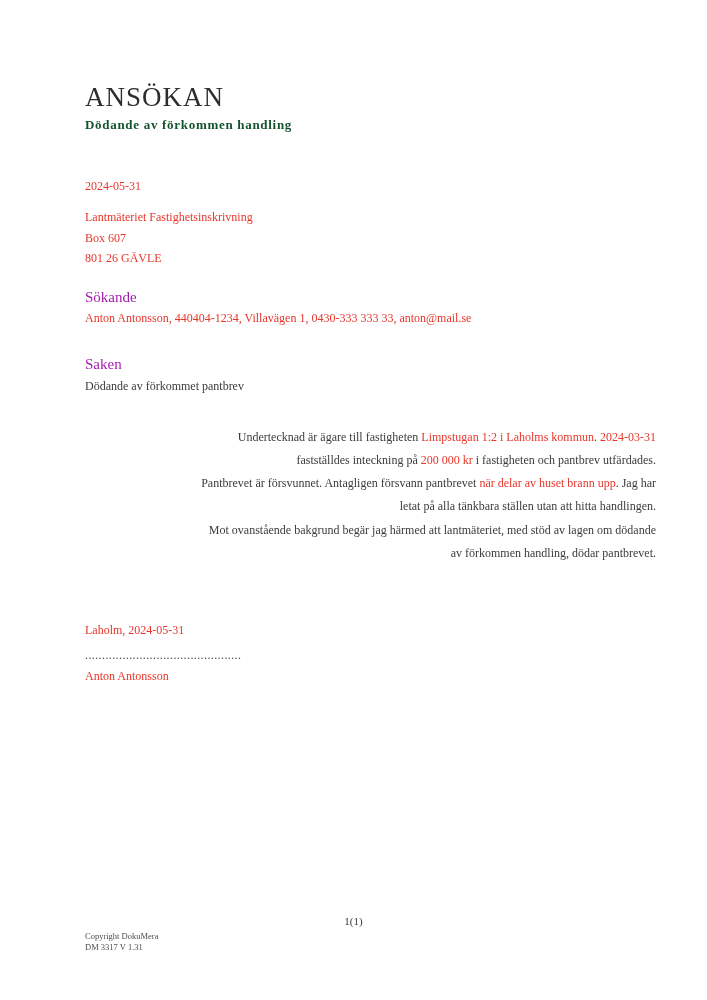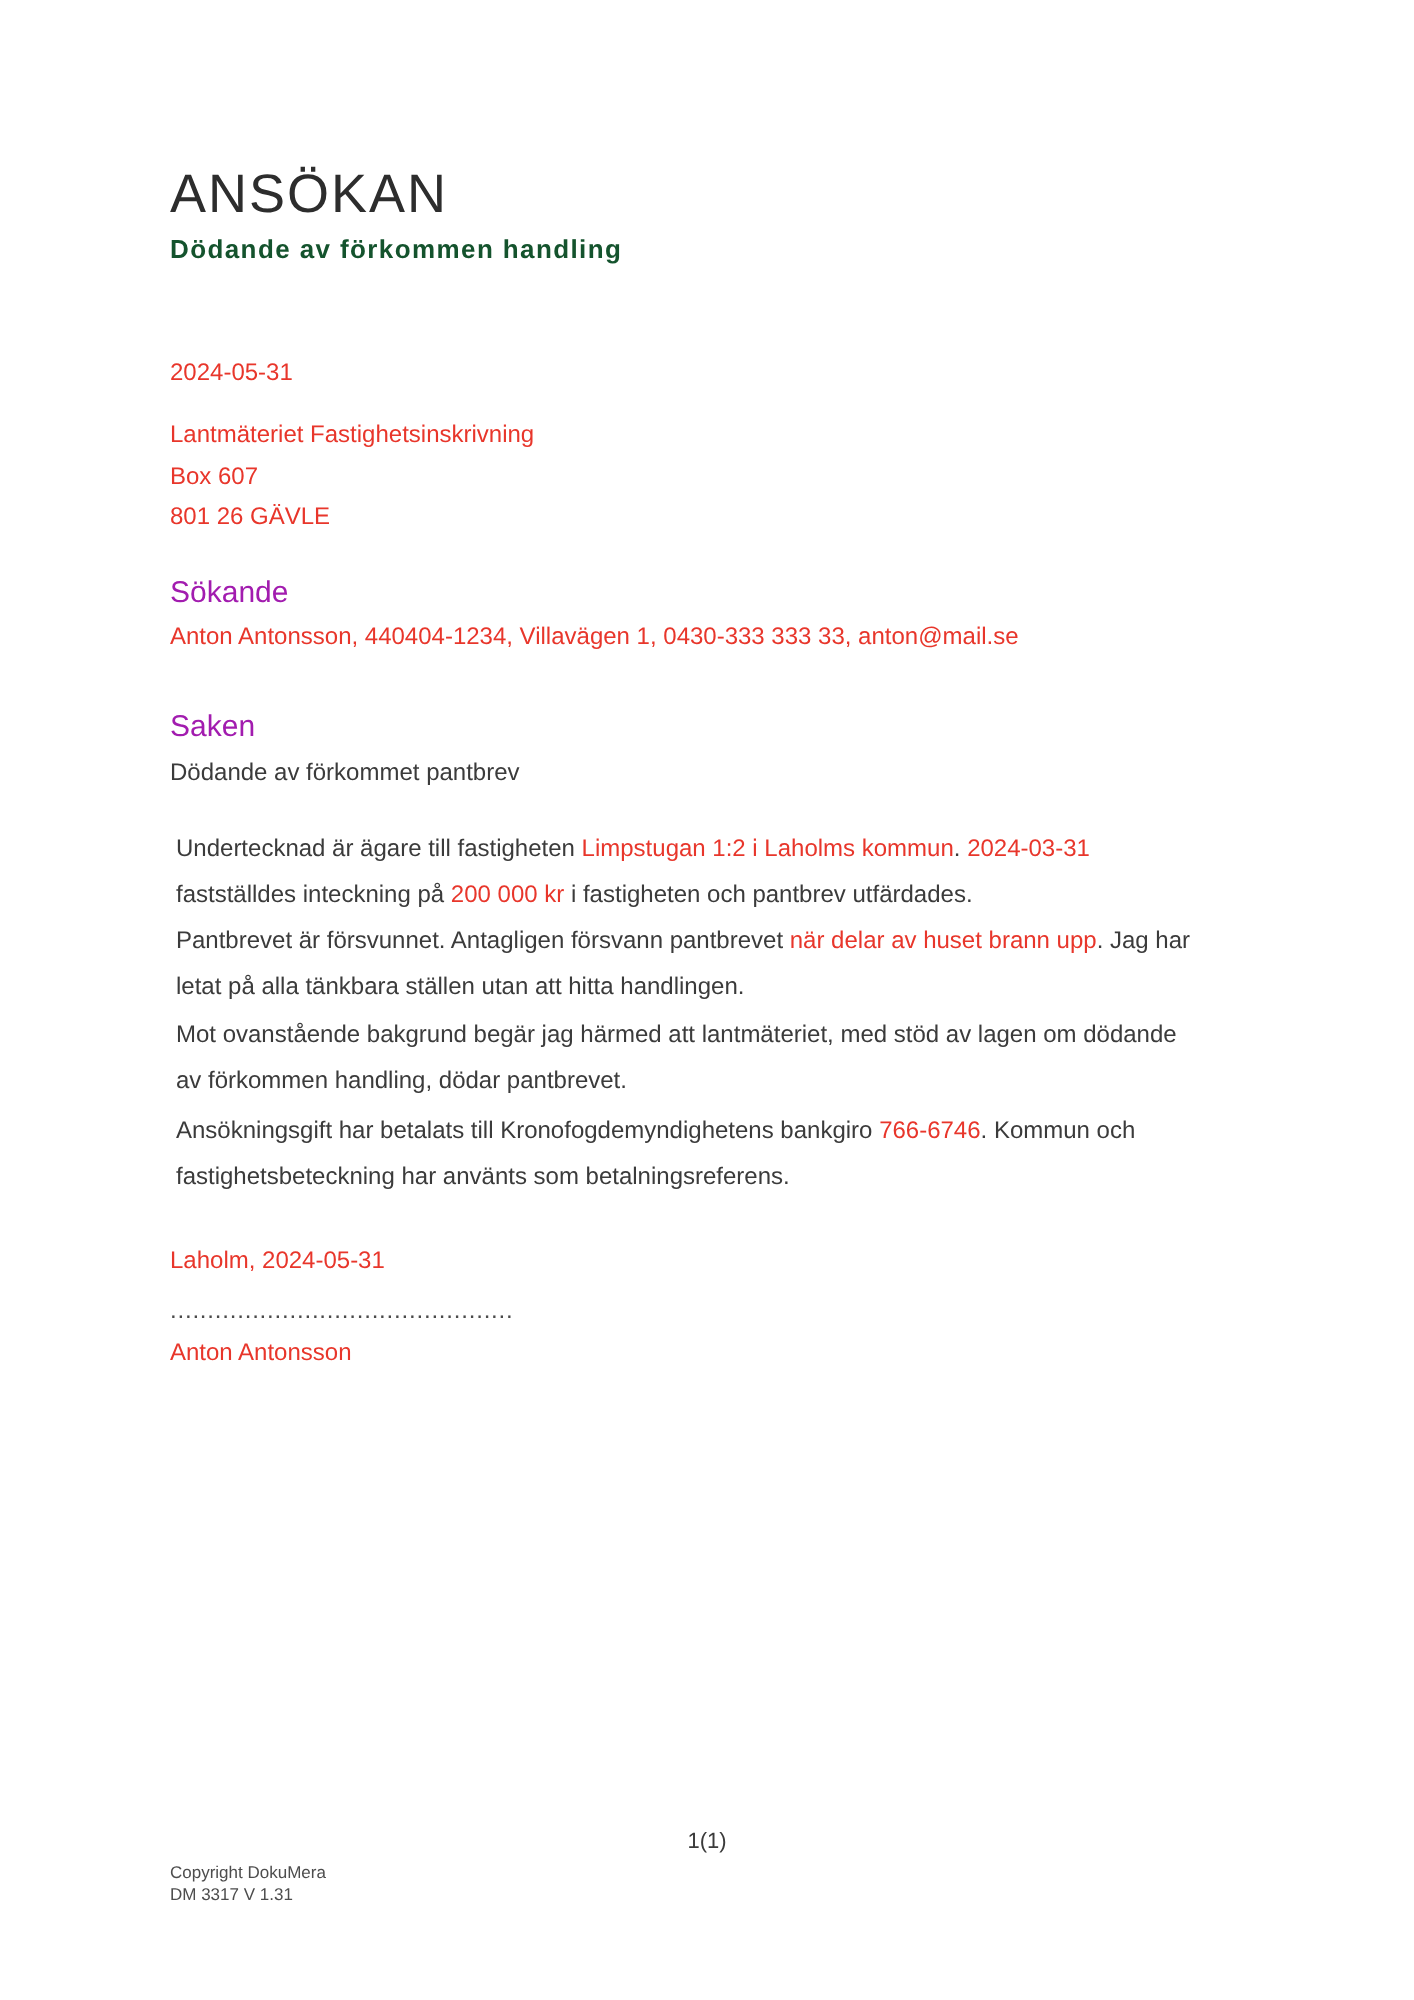--- a/index.html
+++ b/index.html
@@ -5,21 +5,21 @@
   html, body {
     margin: 0;
     padding: 0;
     background: #ffffff;
   }
   .page {
     position: relative;
     width: 707px;
     height: 1000px;
     background: #ffffff;
-    font-family: Liberation Sans, sans-serif;
+    font-family: Liberation Serif, serif;
     color: #3b3b3b;
     overflow: hidden;
   }
   .abs { position: absolute; left: 85px; }
   .red { color: #e8362b; }
 
   .doc-title {
     margin: 0;
     font-size: 27px;
     font-weight: 400;
@@ -40,24 +40,25 @@
 
   .section-heading {
     margin: 0;
     font-size: 15px;
     font-weight: 400;
     color: #a21caf;
     line-height: 18px;
   }
 
   .para {
-    margin: 3px;
+    margin: 16px;
     width: 555px;
     font-size: 12px;
     line-height: 23px;
+    text-align: right;
   }
 
   .dotted-line {
     font-size: 12px;
     letter-spacing: 0.4px;
     color: #4a4a4a;
   }
 
   .page-number {
     position: absolute;
@@ -96,21 +97,20 @@
 
   <h2 class="abs section-heading" style="top:355px">Saken</h2>
   <div class="abs single-line" style="top:379px">Dödande av förkommet pantbrev</div>
 
   <p class="abs para" style="top:410px"><span>Undertecknad är ägare till fastigheten </span><span class="red">Limpstugan 1:2 i Laholms kommun</span><span>. </span><span class="red">2024-03-31</span><br><span>fastställdes inteckning på </span><span class="red">200 000 kr</span><span> i fastigheten och pantbrev utfärdades.</span></p>
 
   <p class="abs para" style="top:503px"><span>Mot ovanstående bakgrund begär jag härmed att lantmäteriet, med stöd av lagen om dödande</span><br><span>av förkommen handling, dödar pantbrevet.</span></p>
 
   <p class="abs para" style="top:456px"><span>Pantbrevet är försvunnet. Antagligen försvann pantbrevet </span><span class="red">när delar av huset brann upp</span><span>. Jag har</span><br><span>letat på alla tänkbara ställen utan att hitta handlingen.</span></p>
 
-  <p class="abs para" style="top:551px"><span>Ansökningsgift har betalats till Kronofogdemyndighetens bankgiro </span><span class="red">766-6746</span><span>. Kommun och</span><br><span>fastighetsbeteckning har använts som betalningsreferens.</span></p>
 
   <div class="abs single-line red" style="top:623px">Laholm, 2024-05-31</div>
   <div class="abs dotted-line" style="top:648px">..............................................</div>
   <div class="abs single-line red" style="top:669px">Anton Antonsson</div>
 
   <div class="page-number" style="top:915px">1(1)</div>
   <div class="abs copyright" style="top:931px">
     <div>Copyright DokuMera</div>
     <div>DM 3317 V 1.31</div>
   </div>

